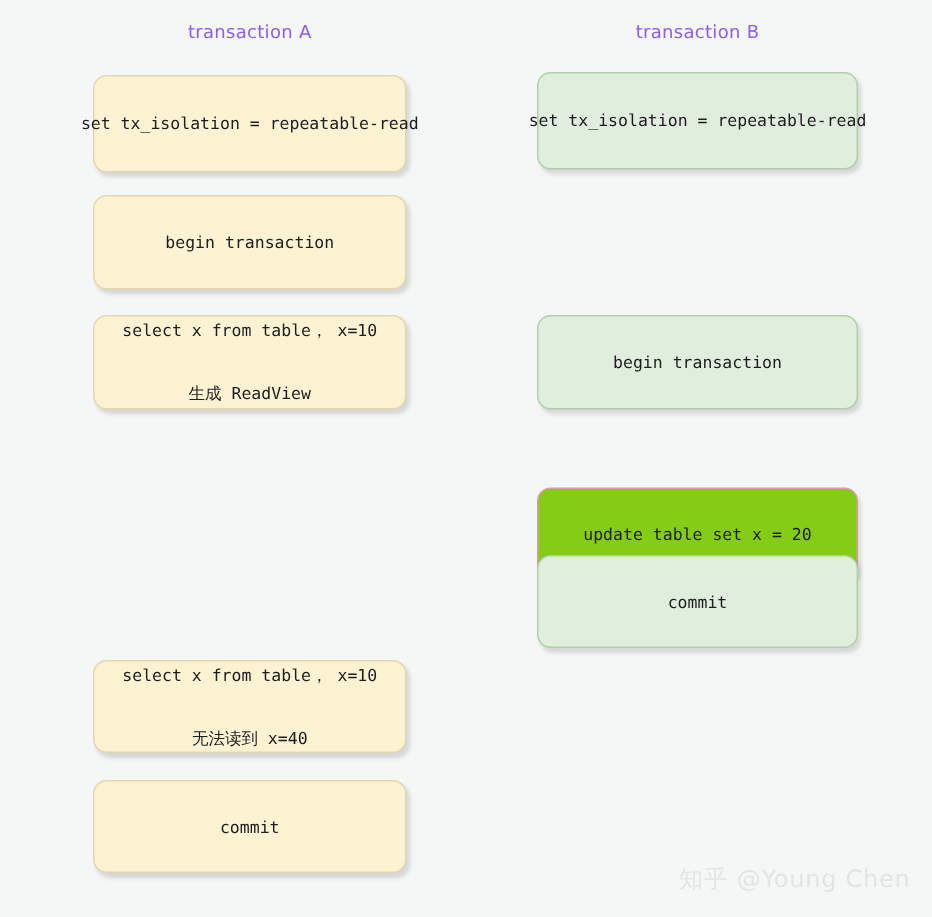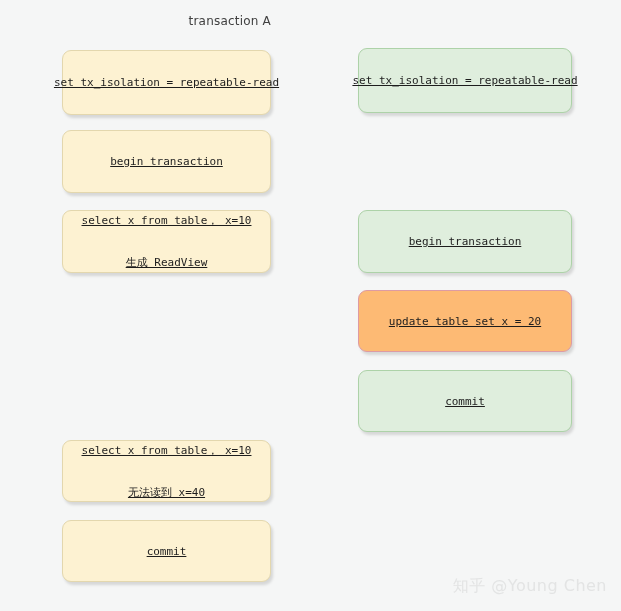--- a/index.html
+++ b/index.html
@@ -20,23 +20,23 @@
     left: 0;
     top: 0;
     width: 621px;
     height: 611px;
   }
 
   .col-header {
     position: absolute;
     font-family: "DejaVu Sans", sans-serif;
     font-size: 12px;
-    color: #404040;
+    color: #8b5cf6;
     letter-spacing: 0.2px;
-    text-align: right;
+    text-align: center;
     white-space: nowrap;
   }
   #header-a { left: 62px; top: 14px; width: 209px; }
   #header-b { left: 358px; top: 14px; width: 214px; }
 
   .node {
     position: absolute;
     box-sizing: border-box;
     border-radius: 9px;
     border: 1px solid #cfcfbb;
@@ -47,37 +47,37 @@
     box-shadow: 2px 3px 3px rgba(0,0,0,0.13);
     padding: 4px 8px;
   }
   .node .line {
     font-family: "DejaVu Sans Mono", monospace;
     font-size: 11px;
     line-height: 15px;
     color: #1d1d1d;
     white-space: nowrap;
     text-align: center;
-    text-decoration: underline;
   }
   .node .line + .line {
     margin-top: 27px;
   }
 
   .node.yellow {
     background: #fdf2d2;
     border-color: #e3d7ae;
   }
   .node.green {
     background: #dfeedd;
     border-color: #add2a8;
   }
   .node.red {
-    background: #fdba74;
+    background: #84cc16;
     border-color: #dd9ba3;
+    margin-top: 35px;
   }
 
   #watermark {
     position: absolute;
     right: 14px;
     bottom: 14px;
     font-family: "DejaVu Sans", sans-serif;
     font-size: 16px;
     color: #e3e4e4;
     letter-spacing: 0.5px;
@@ -85,20 +85,21 @@
     user-select: none;
   }
 </style>
 </head>
 <body>
 
 <div id="diagram">
 
   <div class="col-header" id="header-a">transaction A</div>
 
+  <div class="col-header" id="header-b">transaction B</div>
 
   <div id="nodes-layer">
       <div class="node yellow" style="left: 62px; top: 50px; width: 209px; height: 65px;">
         <div class="line">set tx_isolation = repeatable-read</div>
       </div>
       <div class="node yellow" style="left: 62px; top: 130px; width: 209px; height: 63px;">
         <div class="line">begin transaction</div>
       </div>
       <div class="node yellow" style="left: 62px; top: 210px; width: 209px; height: 63px;">
         <div class="line">select x from table， x=10</div>

